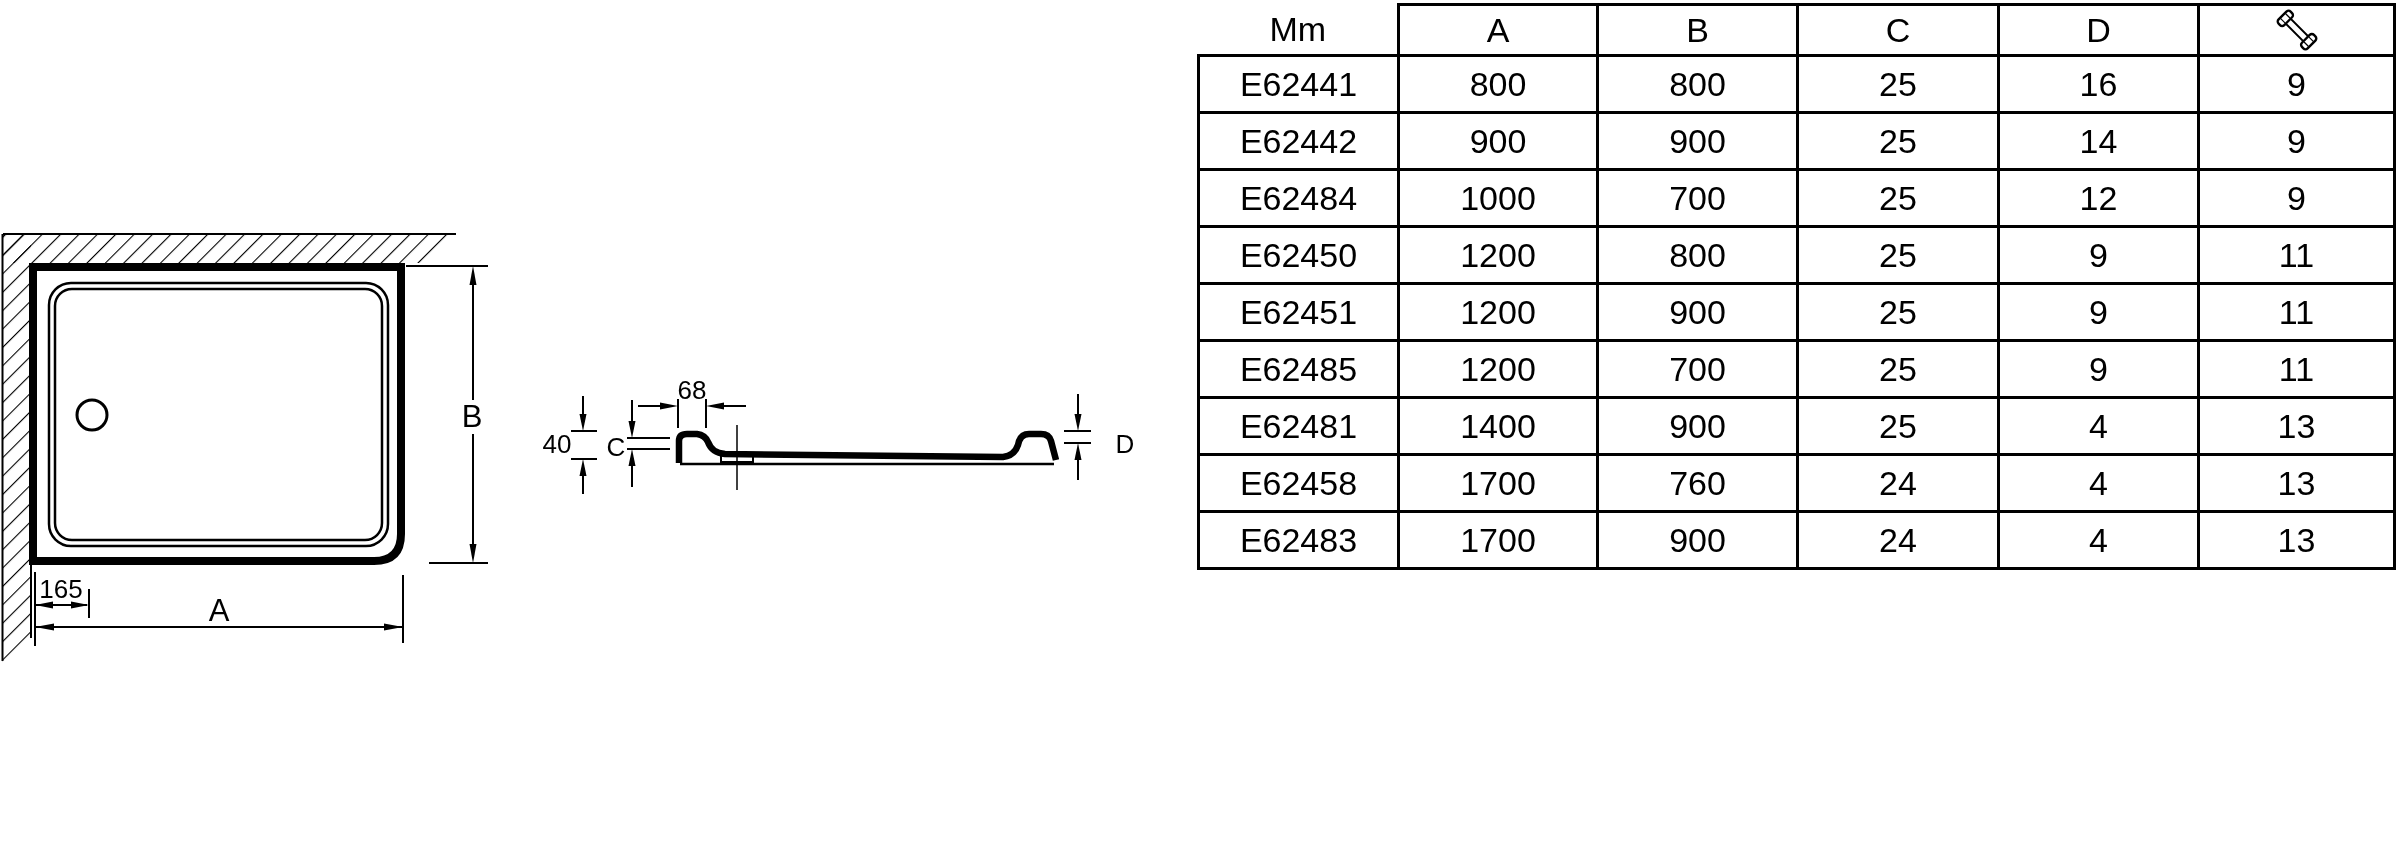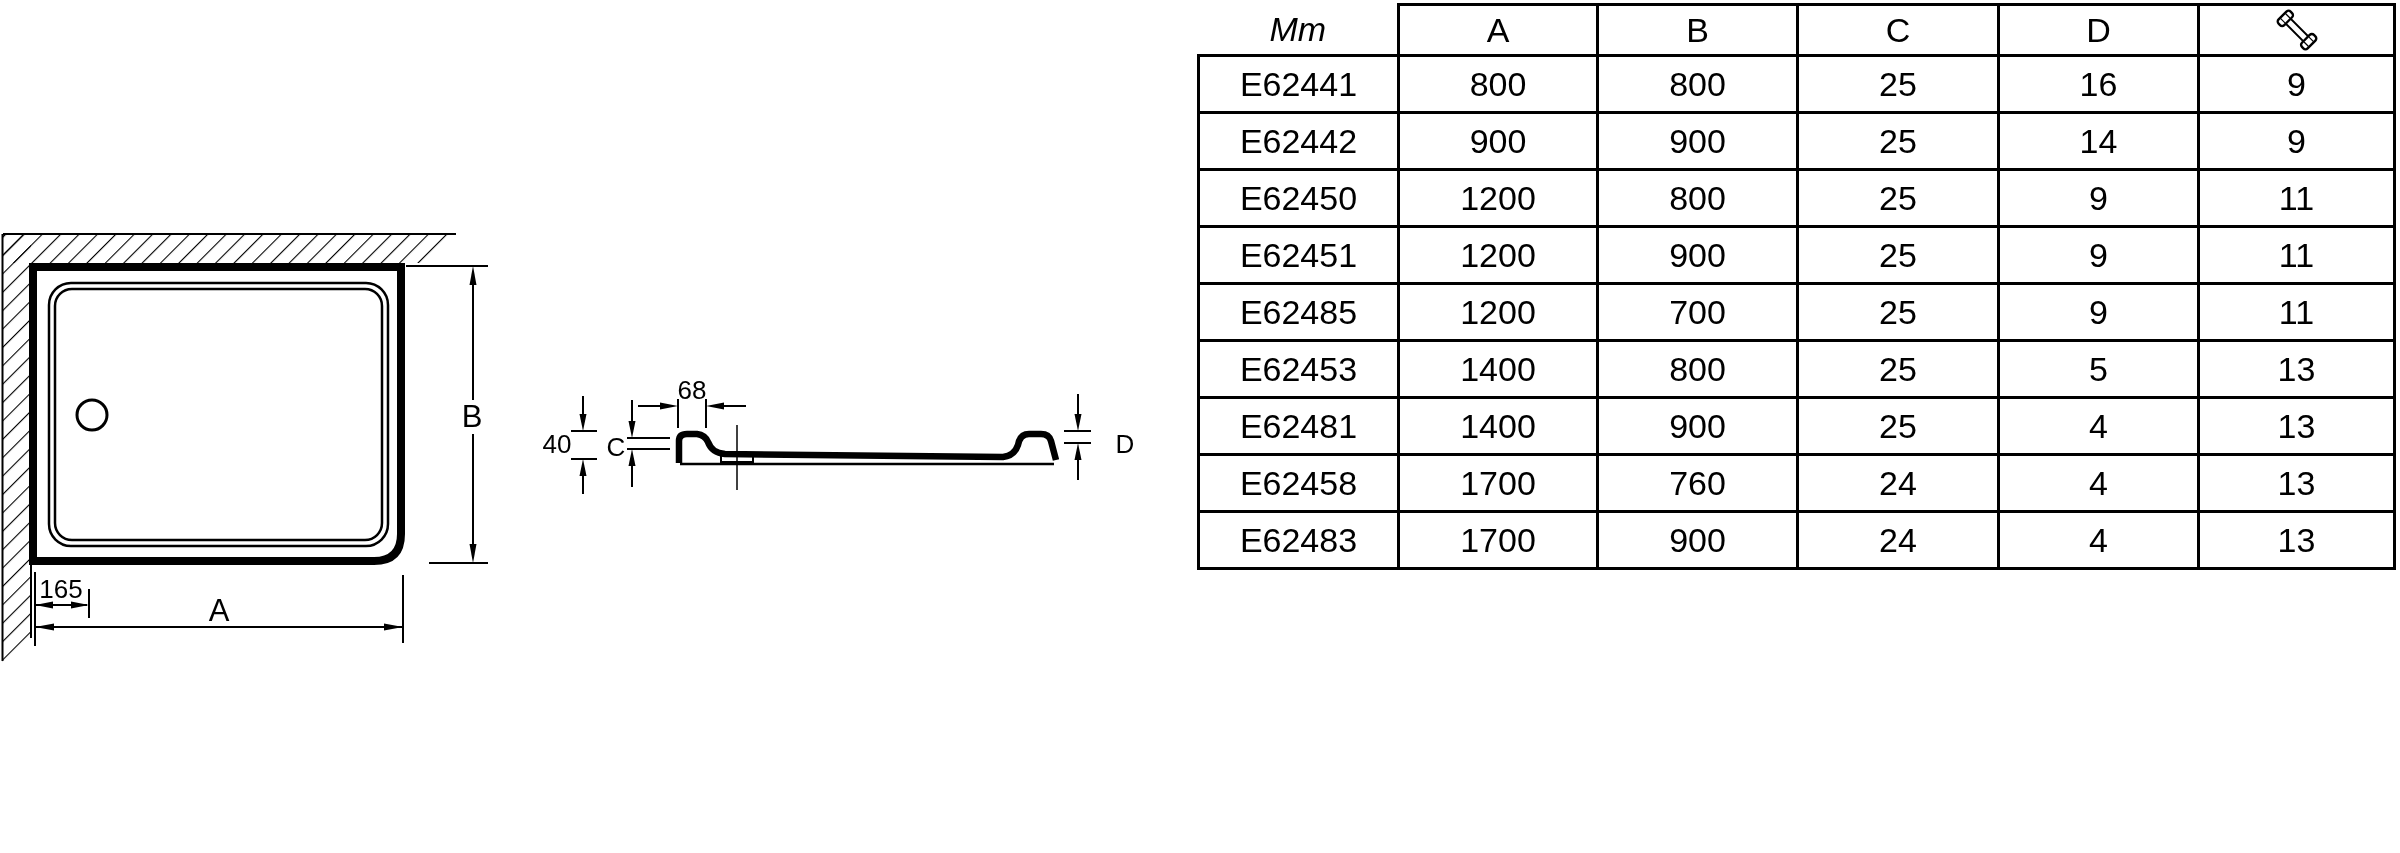--- a/index.html
+++ b/index.html
@@ -5,21 +5,21 @@
   html,body{margin:0;padding:0;background:#fff;width:2400px;height:853px;overflow:hidden;
             font-family:"Liberation Sans",sans-serif;color:#000;}
   #stage{position:relative;width:2400px;height:853px;background:#fff;}
   #drawing-svg{position:absolute;left:0;top:0;}
   
   #spec-table{position:absolute;left:1197px;top:3px;border-collapse:collapse;table-layout:fixed;}
   #spec-table td,#spec-table th{border:3px solid #000;text-align:center;vertical-align:middle;
       font-size:34px;font-weight:400;padding:0;background:#fff;overflow:hidden;}
   #spec-table thead tr{height:50px;}
   #spec-table tbody tr{height:57px;padding-left:39px;}
-  #spec-table th.hdr-ref{border-top:none;border-left:none;font-style:italic;}
+  #spec-table th.hdr-ref{border-top:none;border-left:none;}
   .icon-wrap{display:flex;align-items:center;justify-content:center;height:100%;}
 </style>
 </head>
 <body>
 
 <div id="stage">
 
   <svg id="drawing-svg" width="1197" height="853" viewBox="0 0 1197 853">
     <defs>
       <pattern id="hatch" width="13" height="13" patternUnits="userSpaceOnUse" patternTransform="rotate(45)">
@@ -163,20 +163,28 @@
 
     <tr>
       <td>E62442</td>
       <td>900</td>
       <td>900</td>
       <td>25</td>
       <td>14</td>
       <td>9</td>
     </tr>
 
+    <tr>
+      <td>E62484</td>
+      <td>1000</td>
+      <td>700</td>
+      <td>25</td>
+      <td>12</td>
+      <td>9</td>
+    </tr>
 
 
 
     <tr>
       <td>E62450</td>
       <td>1200</td>
       <td>800</td>
       <td>25</td>
       <td>9</td>
       <td>11</td>
@@ -194,28 +202,20 @@
 
     <tr>
       <td>E62485</td>
       <td>1200</td>
       <td>700</td>
       <td>25</td>
       <td>9</td>
       <td>11</td>
     </tr>
 
-    <tr>
-      <td>E62453</td>
-      <td>1400</td>
-      <td>800</td>
-      <td>25</td>
-      <td>5</td>
-      <td>13</td>
-    </tr>
 
     <tr>
       <td>E62481</td>
       <td>1400</td>
       <td>900</td>
       <td>25</td>
       <td>4</td>
       <td>13</td>
     </tr>
 

